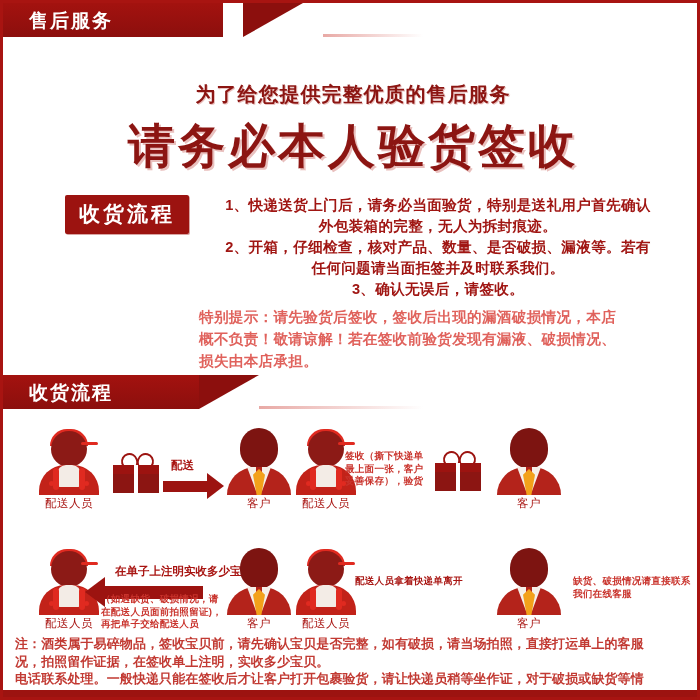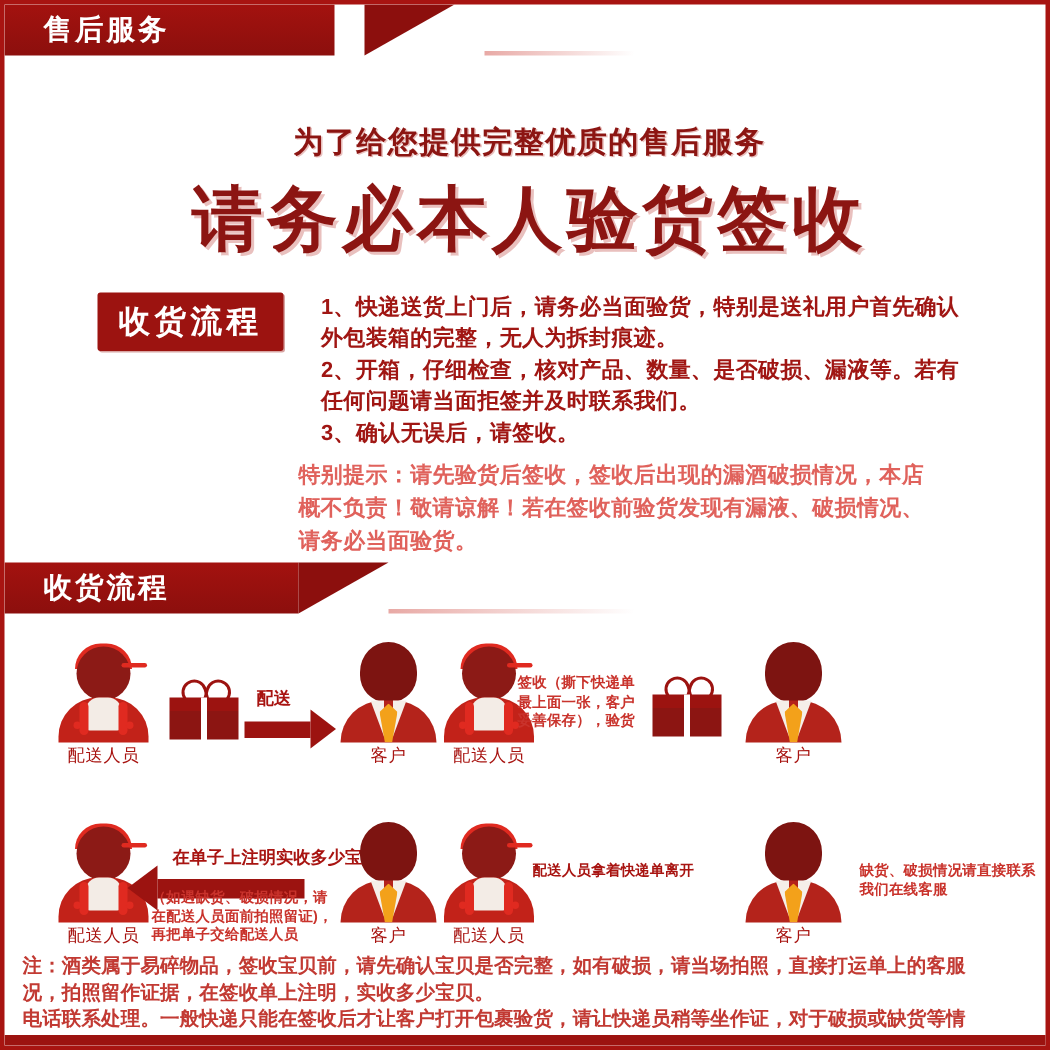--- a/index.html
+++ b/index.html
@@ -61,23 +61,23 @@
     position:absolute;left:62px;top:192px;
     background:#9c1310;color:#ffffff;
     font-size:21px;font-weight:bold;letter-spacing:3px;
     padding:5px 14px 6px 14px;
     border-radius:2px;
     box-shadow:1px 1px 0 #d8a5a3;
   }
 
   
   .steps{
-    position:absolute;left:211px;top:192px;width:478px;
+    position:absolute;left:196px;top:192px;width:478px;
     color:#a01613;font-size:14.6px;font-weight:bold;
-    line-height:21px;letter-spacing:0.3px;
+    line-height:21px;letter-spacing:0.3px;text-align:center;
   }
   .steps p{margin:0;}
 
   
   .notice{
     position:absolute;left:196px;top:303px;width:486px;
     color:#e0625c;font-size:14.6px;font-weight:bold;
     line-height:22px;letter-spacing:0.3px;
   }
   .notice p{margin:0;}
@@ -223,21 +223,21 @@
     <p>1、快递送货上门后，请务必当面验货，特别是送礼用户首先确认</p>
     <p>外包装箱的完整，无人为拆封痕迹。</p>
     <p>2、开箱，仔细检查，核对产品、数量、是否破损、漏液等。若有</p>
     <p>任何问题请当面拒签并及时联系我们。</p>
     <p>3、确认无误后，请签收。</p>
   </div>
 
   <div class="notice">
     <p>特别提示：请先验货后签收，签收后出现的漏酒破损情况，本店</p>
     <p>概不负责！敬请谅解！若在签收前验货发现有漏液、破损情况、</p>
-    <p>请务必当面验货。</p>
+    <p>损失由本店承担。</p>
   </div>
 
   <div class="ribbon" id="ribbon-sign">
     <div class="solid">
       <span>收货流程</span>
     </div>
     <div class="tail"></div>
     <div class="fade"></div>
   </div>
 

